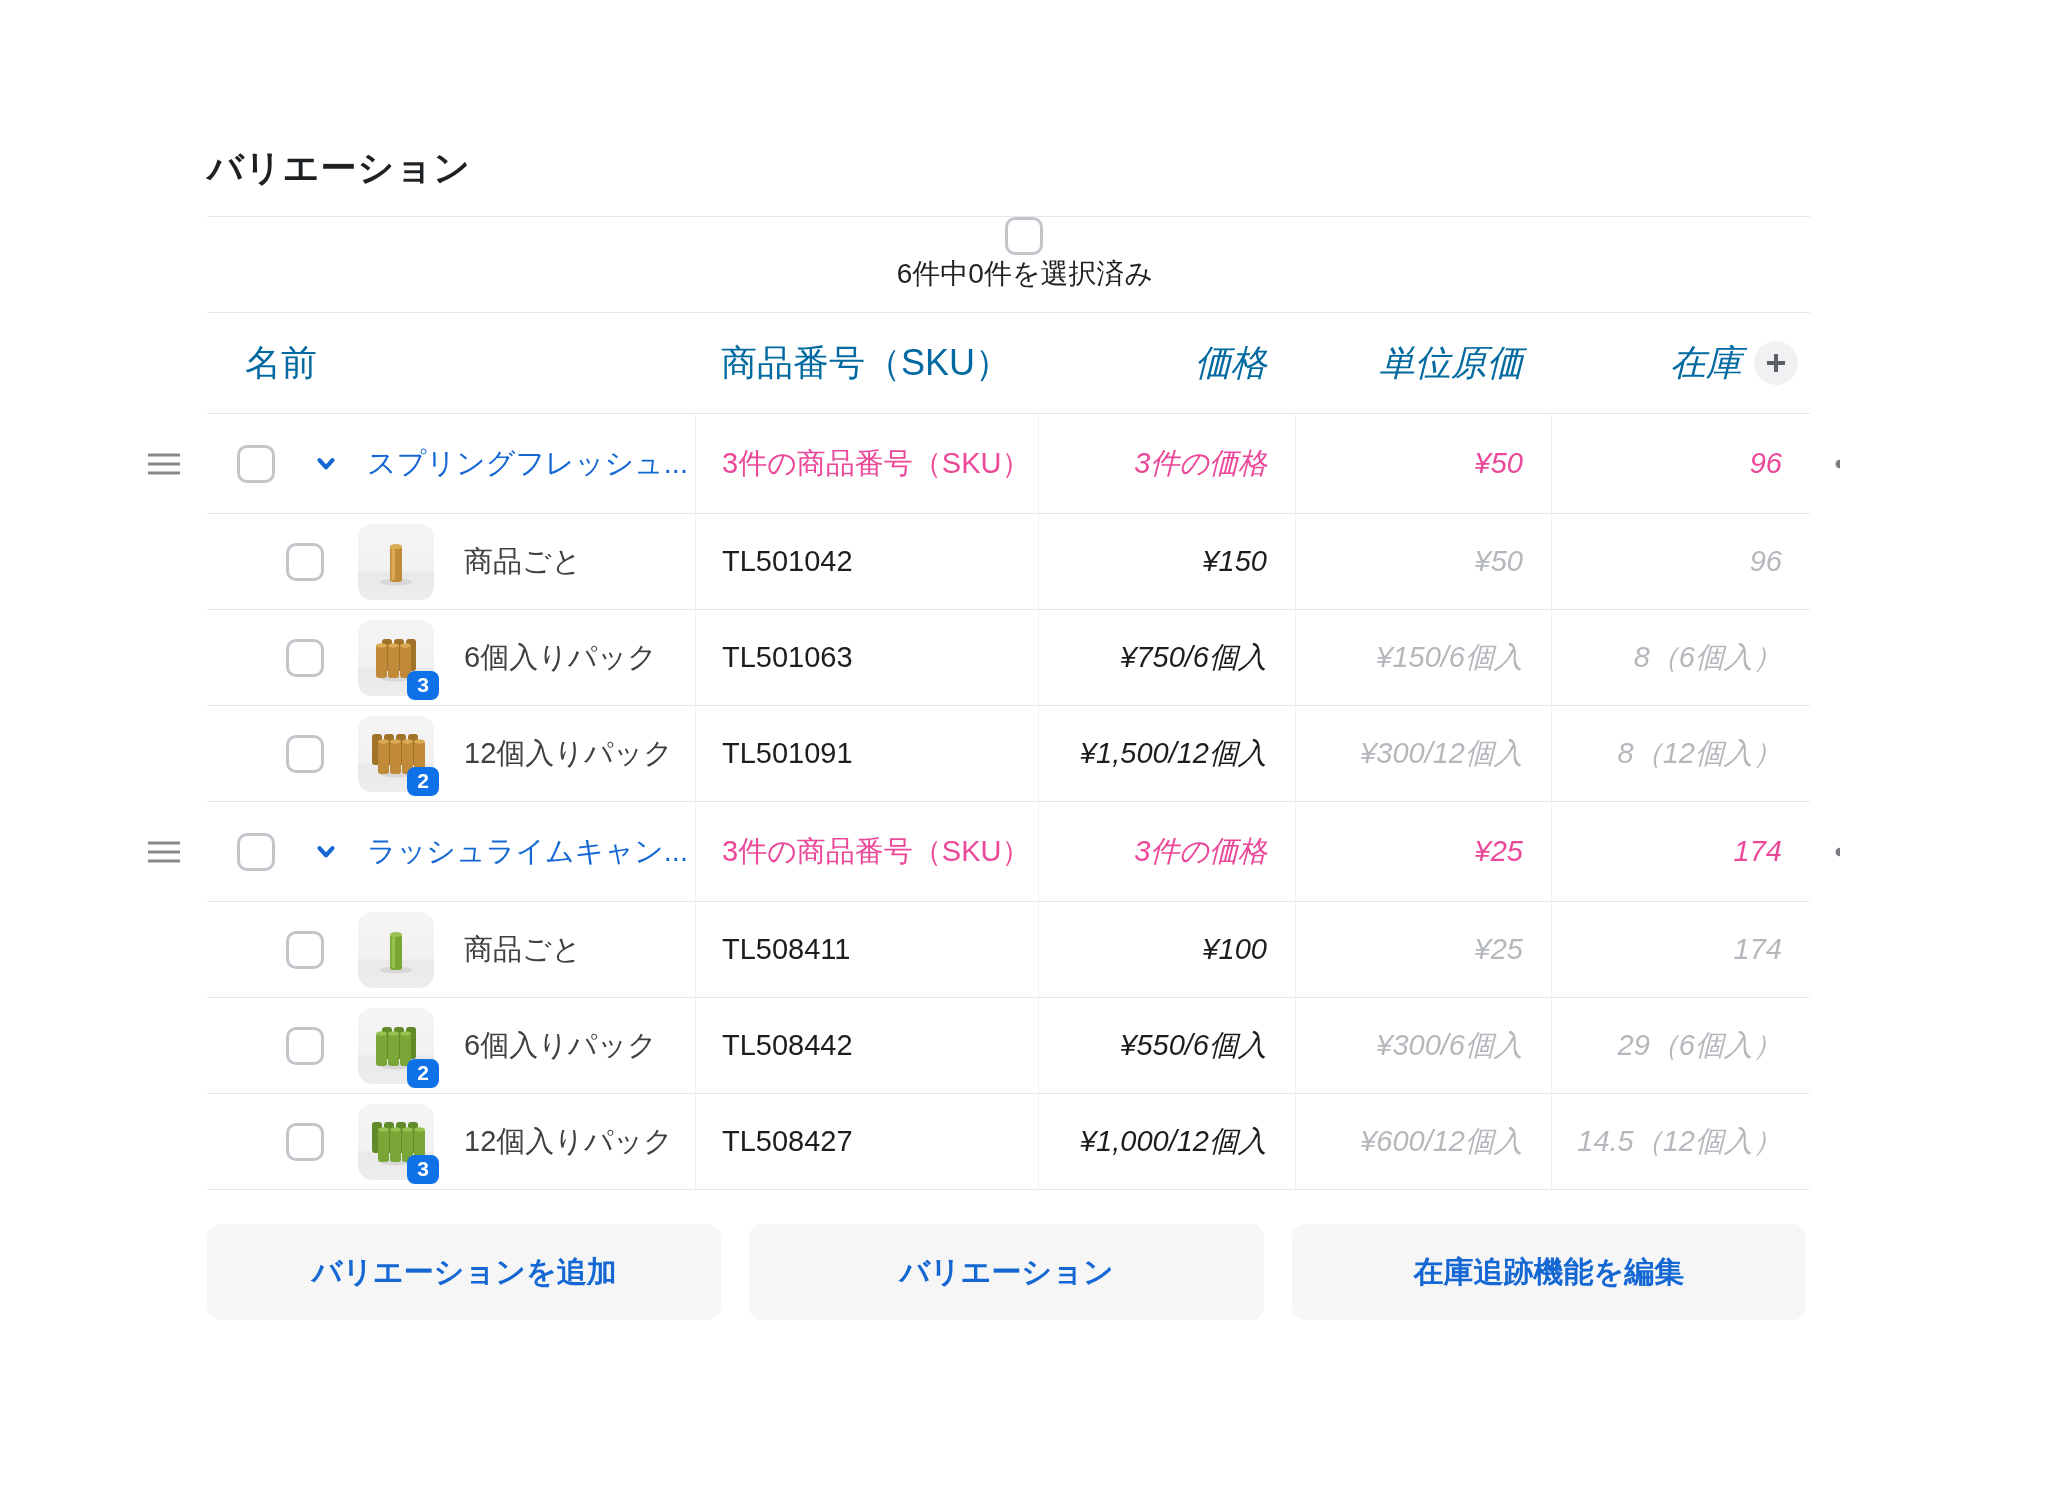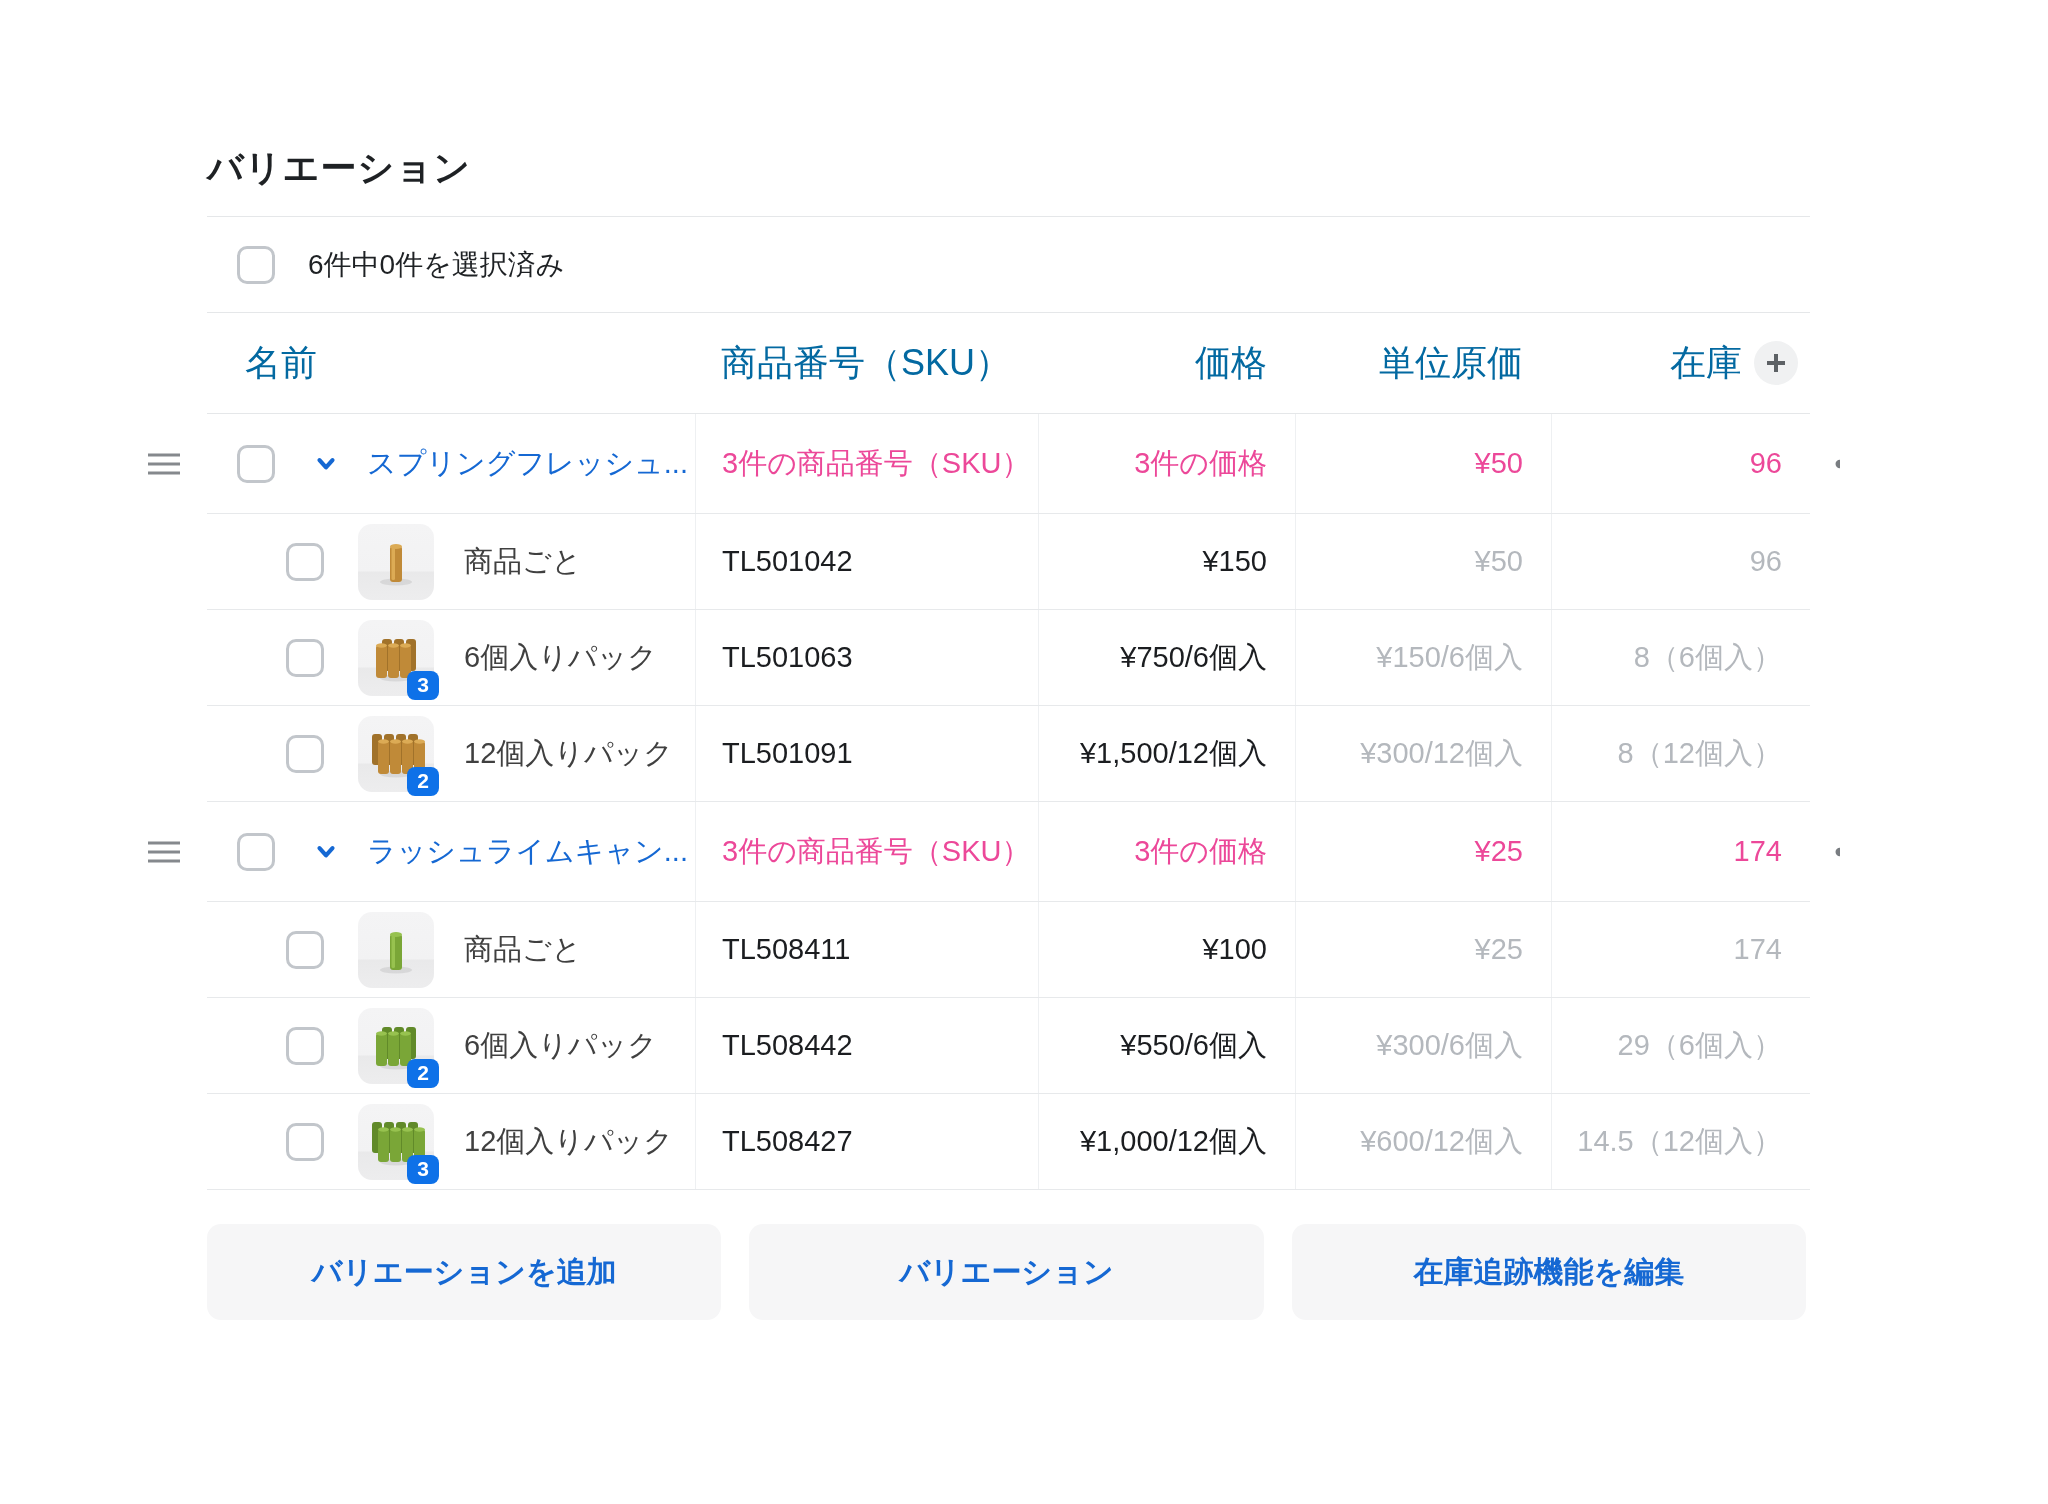--- a/index.html
+++ b/index.html
@@ -15,21 +15,21 @@
   .page-title {
     position: absolute; left: 207px; top: 144px;
     font-size: 36px; font-weight: 700; color: #1e2124;
     letter-spacing: 1px; white-space: nowrap;
   }
   .selection-bar {
     position: absolute; left: 207px; top: 216px;
     width: 1603px; height: 97px;
     border-top: 1px solid #e5e7e9;
     border-bottom: 1px solid #e5e7e9;
-    display: flex; align-items: center;
+    display: flex; align-items: center; flex-direction: column;
   }
   .checkbox {
     width: 38px; height: 38px; flex: 0 0 38px;
     border: 3px solid #c2c6cb; border-radius: 10px;
     background: #fff; cursor: pointer;
   }
   .selection-bar .checkbox { margin-left: 30px; }
   .selection-label { margin-left: 33px; font-size: 28px; color: #1e2124; white-space: nowrap; }
 
   .grid-row {
@@ -38,21 +38,21 @@
   }
   .thead {
     position: absolute; left: 207px; top: 313px;
     width: 1603px; height: 101px;
     border-bottom: 1px solid #e5e7e9;
   }
   .thead .cell { font-size: 36px; font-weight: 500; color: #0369a1; }
   .cell { display: flex; align-items: center; white-space: nowrap; overflow: visible; }
   .cell.c-name { padding-left: 38px; }
   .cell.c-sku  { padding-left: 26px; }
-  .cell.num    { justify-content: flex-end; padding-right: 28px; }
+  .cell.num    { justify-content: flex-end; padding-right: 28px; font-style: italic; }
   .stock-head  { gap: 12px; }
   .plus-btn {
     width: 44px; height: 44px; border-radius: 50%;
     background: #f0f1f2; display: flex; align-items: center; justify-content: center;
     margin-right: -16px; cursor: pointer; flex: 0 0 44px;
   }
 
   .tbody { position: absolute; left: 207px; top: 414px; width: 1603px; }
   .row { position: relative; border-bottom: 1px solid #e7e9eb; }
   .row.parent { height: 100px; }

